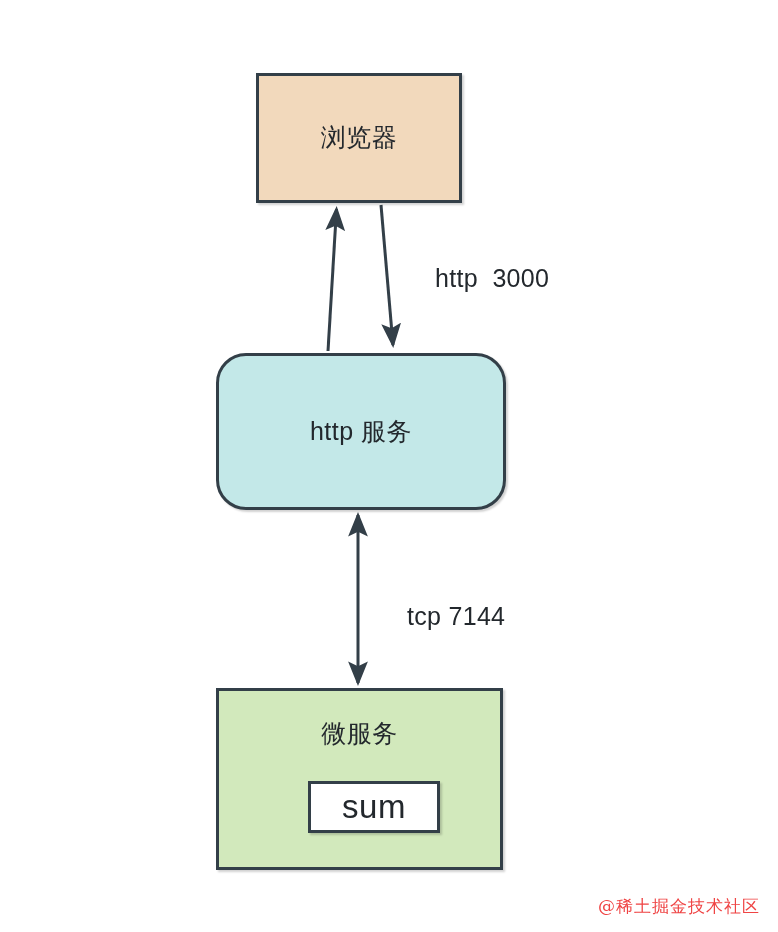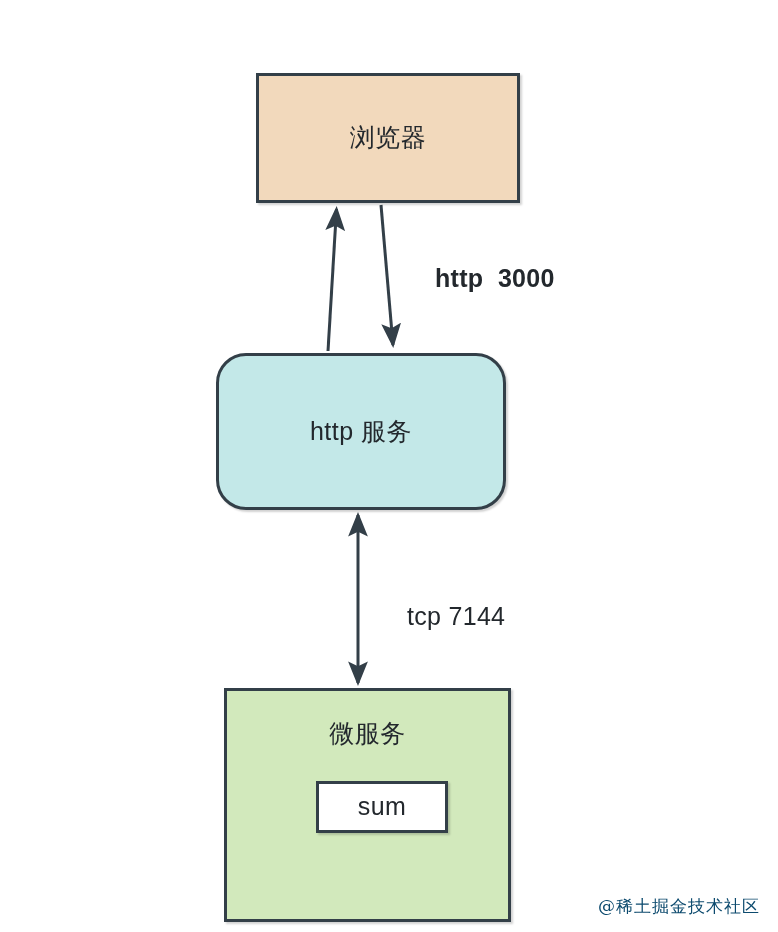--- a/index.html
+++ b/index.html
@@ -36,39 +36,39 @@
     line-height: 1.25;
     letter-spacing: 0.5px;
     white-space: pre;
     text-align: center;
   }
 
   
   #node-browser {
     left: 256px;
     top: 73px;
-    width: 264px;
+    width: 206px;
     height: 130px;
   }
 
   
   #node-http {
     left: 216px;
     top: 353px;
     width: 290px;
     height: 157px;
     border-radius: 30px;
   }
 
   
   #node-micro {
-    left: 224px;
+    left: 216px;
     top: 688px;
     width: 287px;
-    height: 234px;
+    height: 182px;
     display: block;
   }
   #node-micro .micro-title {
     position: absolute;
     left: 0;
     right: 0;
     top: 27px;
     text-align: center;
   }
 
@@ -81,21 +81,21 @@
     height: 52px;
     background: #ffffff;
     border: 3px solid #333f48;
     box-sizing: border-box;
     display: flex;
     align-items: center;
     justify-content: center;
     box-shadow: 2px 2px 2px rgba(0,0,0,0.18);
   }
   #node-sum .node-label {
-    font-size: 25px;
+    font-size: 33px;
   }
 
   
   #edges {
     position: absolute;
     left: 0;
     top: 0;
     width: 778px;
     height: 932px;
     pointer-events: none;
@@ -105,33 +105,32 @@
   .edge-label {
     position: absolute;
     color: #23282d;
     font-size: 25px;
     white-space: pre;
     letter-spacing: 0.3px;
   }
   #label-http-3000 {
     left: 435px;
     top: 264px;
-    font-weight: bold;
   }
   #label-tcp-8888 {
     left: 407px;
     top: 602px;
   }
 
   
   #watermark {
     position: absolute;
     right: 18px;
     bottom: 14px;
-    color: #0c4a6e;
+    color: #ef4444;
     font-family: "DejaVu Serif", "Liberation Serif", serif;
     font-size: 17px;
     letter-spacing: 1px;
     white-space: pre;
   }
 </style>
 </head>
 <body>
 
 <div id="canvas">

